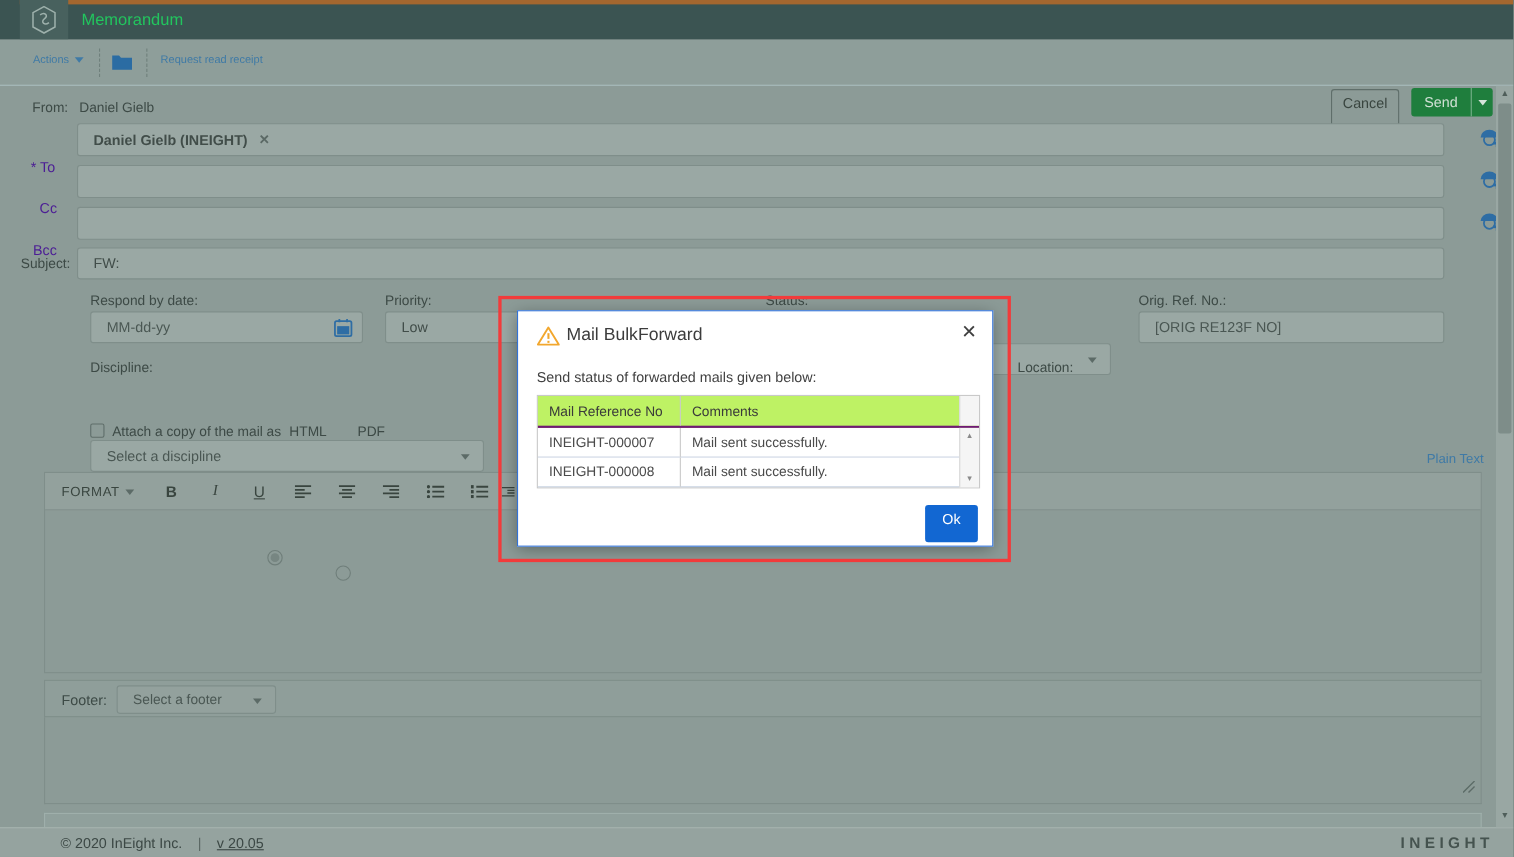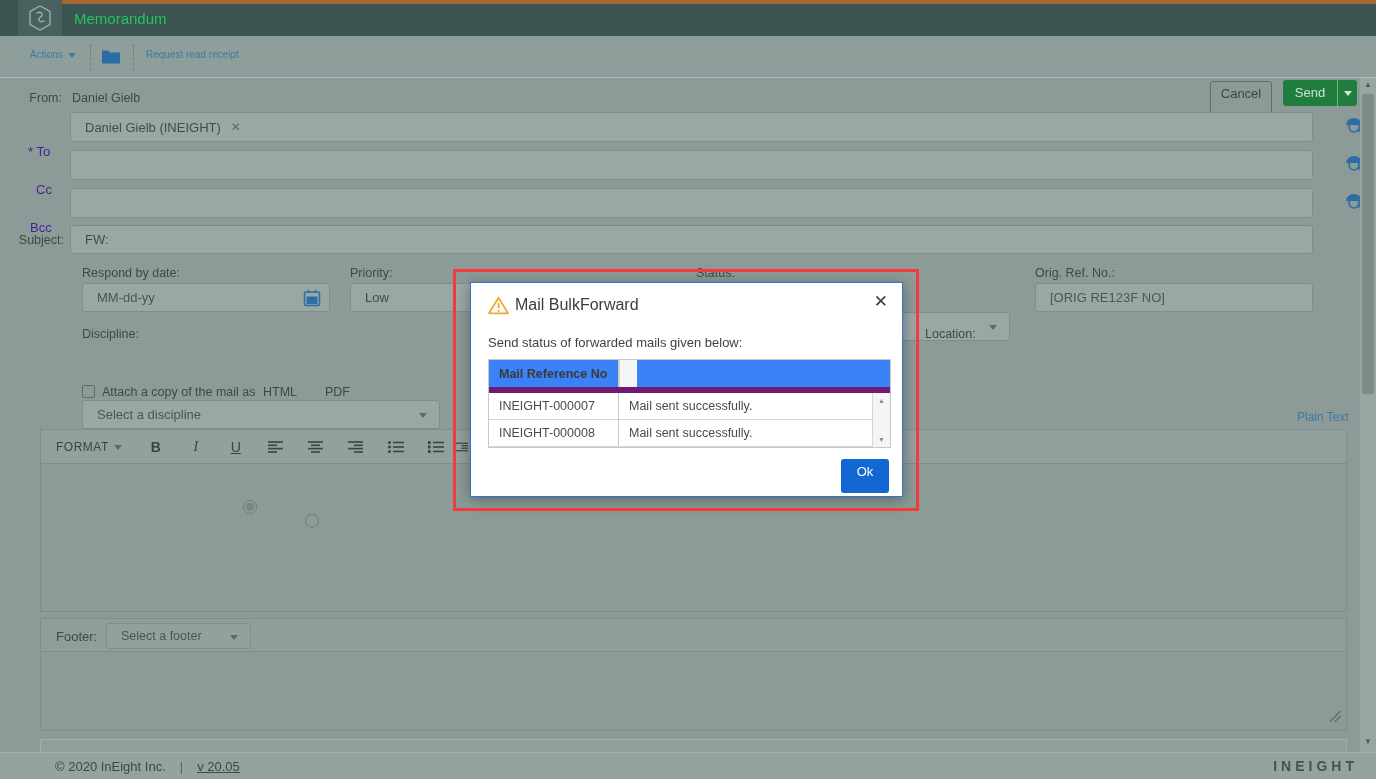--- a/index.html
+++ b/index.html
@@ -66,21 +66,21 @@
   .sarrow{left:1360px;width:16px;height:14px;text-align:center;font-size:8px;color:#4f5e5a;line-height:14px;cursor:pointer;}
 
   
   .modal{left:470px;top:282px;width:433px;height:215px;background:#ffffff;border:1px solid #3273d8;
          box-sizing:border-box;box-shadow:0 3px 14px rgba(0,0,0,.35);}
   .modal-title{position:absolute;left:44px;top:13px;font-size:16px;color:#3c3c3c;}
   .modal-close{position:absolute;right:14px;top:8px;font-size:17px;color:#3f3f3f;cursor:pointer;}
   .modal-msg{position:absolute;left:17px;top:52px;font-size:13px;color:#414141;}
   .mtable{position:absolute;left:17px;top:76px;width:403px;border:1px solid #c9c9c9;box-sizing:border-box;font-size:12.5px;}
   .mtr{display:flex;height:27px;align-items:stretch;}
-  .mtr.head{background:#3b82f6;font-weight:bold;color:#3a3a3a;border-bottom:6px solid #701a75;}
+  .mtr.head{background:#bef264;font-weight:normal;color:#3a3a3a;border-bottom:2px solid #701a75;}
   .mtr.row{color:#4a4a4a;}
   .mtr.row .c1,.mtr.row .c2{border-bottom:1px solid #cdd6e4;}
   .c1{width:130px;padding:0 0 0 10px;display:flex;align-items:center;border-right:1px solid #c9c9c9;box-sizing:border-box;}
   .c2{flex:1;padding:0 0 0 10px;display:flex;align-items:center;box-sizing:border-box;}
   .msb{width:17px;background:#f5f5f5;border-left:1px solid #d6d6d6;position:relative;}
   .msb .up,.msb .dn{position:absolute;left:0;width:100%;text-align:center;font-size:7px;color:#8a8a8a;cursor:pointer;}
   .msb .up{top:4px;} .msb .dn{bottom:4px;}
   .btn-ok{position:absolute;left:370px;top:176px;width:48px;height:34px;background:#1267d2;border-radius:3px;
           color:#fff;font-size:13px;font-weight:normal;text-align:center;line-height:26px;cursor:pointer;}
 
@@ -119,21 +119,21 @@
       <div class="arrow">
           <span class="caret white" style="margin:0;"></span>
         </div>
     </div>
   </div>
 
   <div class="abs lbl" style="left:0;top:91px;width:62px;text-align:right;">From:</div>
   <div class="abs lbl" style="left:72px;top:91px;">Daniel Gielb</div>
 
   <div class="abs lbl-blue" style="left:28px;top:120px;">* To</div>
-  <div class="abs field" style="left:70px;top:112px;width:1243px;height:30px;">
+  <div class="abs field" style="left:70px;top:112px;width:1243px;height:30px;font-weight:bold;">
     <span><span>Daniel Gielb (INEIGHT)</span></span>
     <span class="chip-x">✕</span>
   </div>
   <div class="abs addicon" style="left:1342px;top:116px;">
     <svg width="24" height="22" viewBox="0 0 24 22">
         <path d="M4 9 a8 7 0 0 1 16 0 z" fill="#2e6da4"></path>
         <circle cx="12" cy="11" r="5" fill="none" stroke="#2e6da4" stroke-width="1.6"></circle>
         <rect x="15.5" y="13" width="7" height="2.4" fill="#2e6da4"></rect>
         <rect x="17.8" y="10.7" width="2.4" height="7" fill="#2e6da4"></rect>
       </svg>
@@ -325,20 +325,21 @@
           <rect x="11" y="16" width="2.2" height="2.2" fill="#f2a72e"></rect>
         </svg>
     </span>
     <div class="modal-title">Mail BulkForward</div>
     <div class="modal-close">✕</div>
     <div class="modal-msg">Send status of forwarded mails given below:</div>
 
     <div class="mtable">
       <div class="mtr head">
         <div class="c1">Mail Reference No</div>
+        <div class="c2">Comments</div>
         <div class="msb"></div>
       </div>
       <div style="display:flex;">
         <div style="flex:1;">
           <div class="mtr row">
             <div class="c1">INEIGHT-000007</div>
             <div class="c2">Mail sent successfully.</div>
           </div>
           <div class="mtr row">
             <div class="c1">INEIGHT-000008</div>

